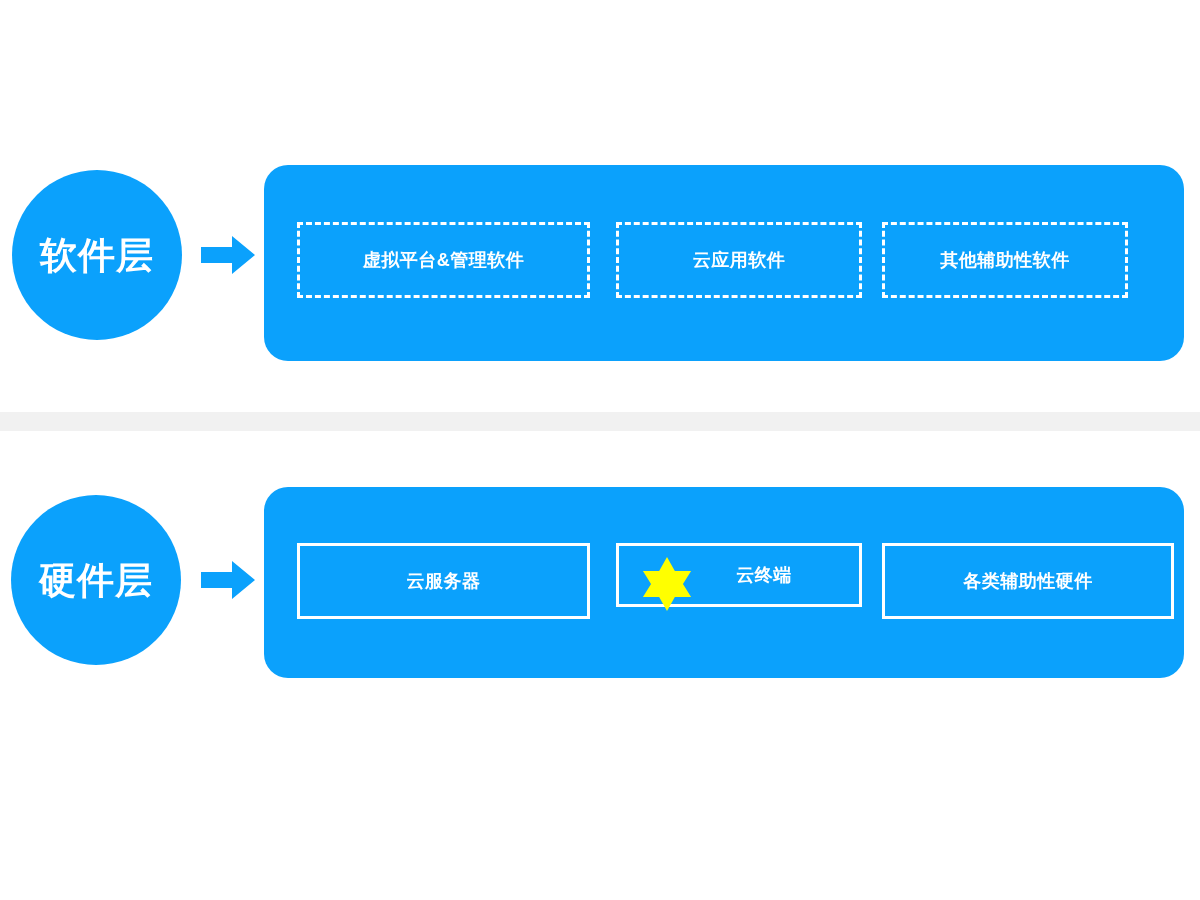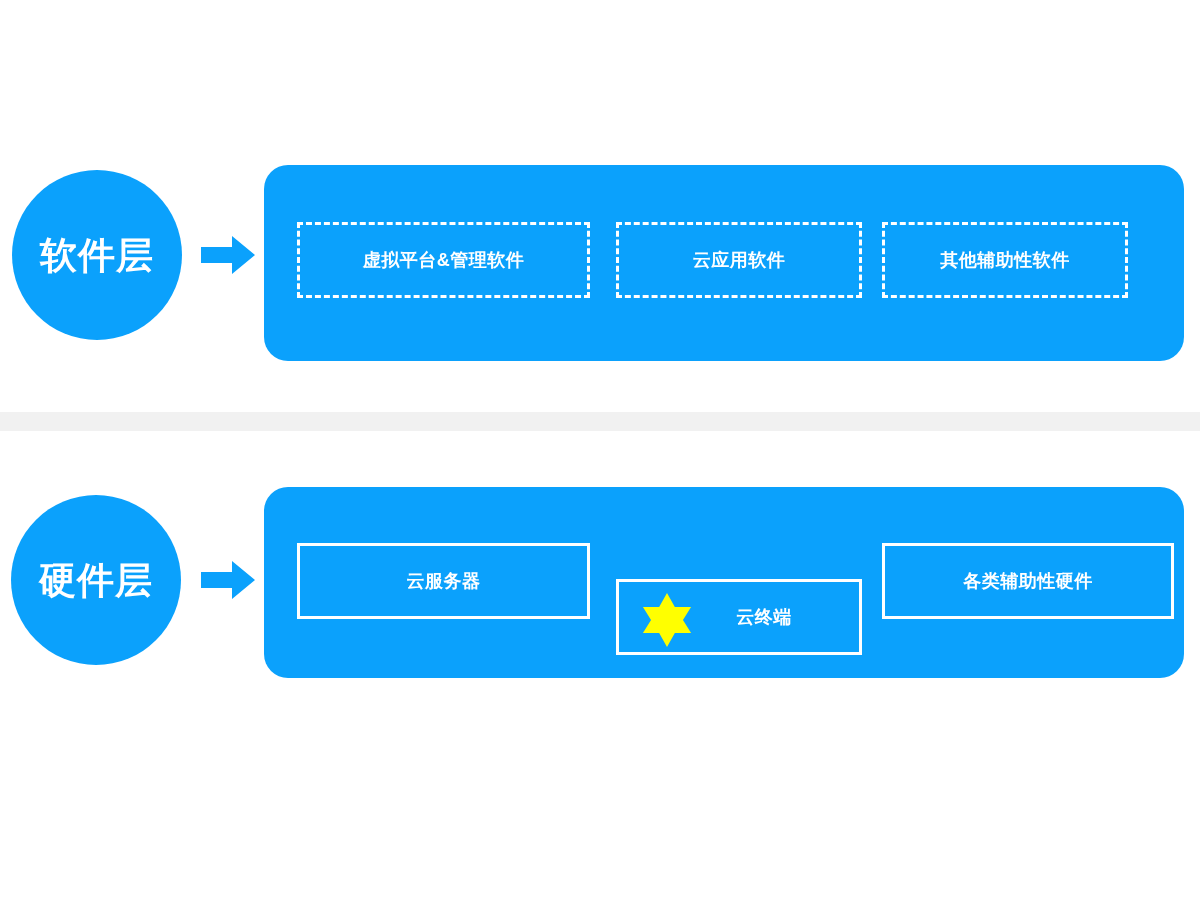--- a/index.html
+++ b/index.html
@@ -136,21 +136,21 @@
     </svg>
   </div>
 
   <div class="layer-panel" style="left:264px; top:487px; width:920px; height:191px;">
   </div>
 
   <div class="item-box solid" style="left:297px; top:543px; width:293px; height:76px;">
     <span class="item-label">云服务器</span>
   </div>
 
-  <div class="item-box solid" style="left:616px; top:543px; width:246px; height:76px;margin-top:36px;">
+  <div class="item-box solid" style="left:616px; top:543px; width:246px; height:64px;">
     <span class="star-icon" style="left:20px; top:10px;">
       <svg width="56" height="56" viewBox="0 0 100 100" xmlns="http://www.w3.org/2000/svg">
         <polygon points="50,2 64,27 93,27 78.5,50 93,73 64,73 50,98 36,73 7,73 21.5,50 7,27 36,27" fill="#ffff00"></polygon>
       </svg>
     </span>
     <span class="item-label" style="margin-left:50px;">云终端</span>
   </div>
 
   <div class="item-box solid" style="left:882px; top:543px; width:292px; height:76px;">
     <span class="item-label">各类辅助性硬件</span>

